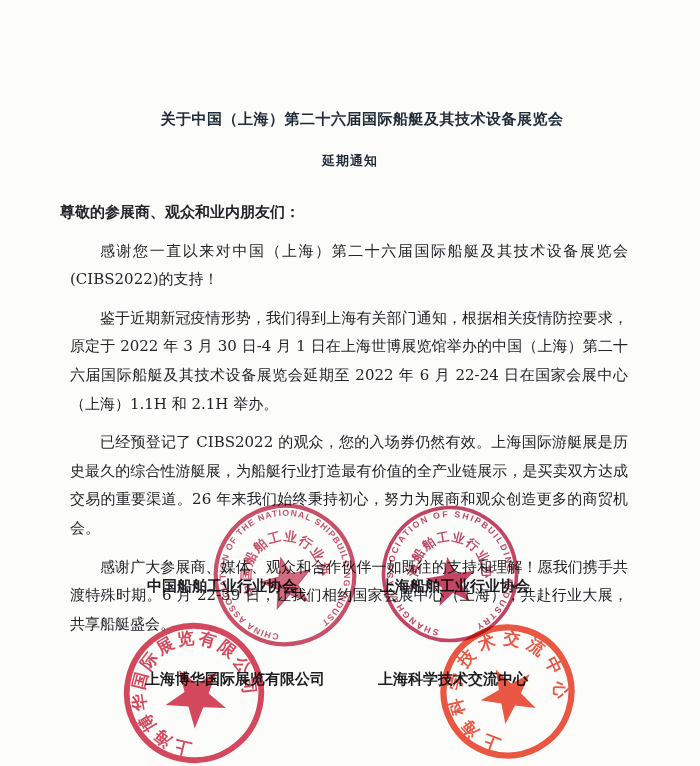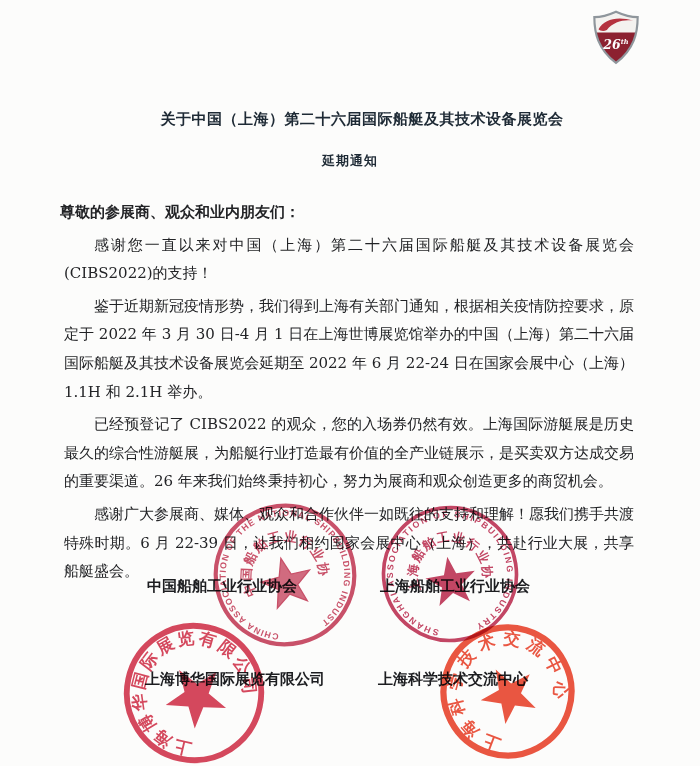--- a/index.html
+++ b/index.html
@@ -33,21 +33,21 @@
     color: #1e2a35; margin: 0;
   }
 
   
   .body-text {
     position: absolute; left: 60px; top: 198px; width: 578px;
     font-size: 15px; line-height: 28.6px; text-align: justify;
     color: #222326;
   }
   .salutation { font-weight: bold; margin: 0; }
-  .para { margin: 4px; text-indent: 2em; }
+  .para { margin: 10px; text-indent: 2em; }
 
   
   .sig-label {
     position: absolute; z-index: 1;
     font-size: 15px; font-weight: bold; color: #1c1d20;
     white-space: nowrap;
   }
   .sig-label-1 { left: 147px; top: 577px; }
   .sig-label-2 { left: 380px; top: 577px; }
   .sig-label-3 { left: 145px; top: 670px; }
@@ -75,34 +75,20 @@
     font-family: "Liberation Sans", sans-serif;
     font-size: 15px; font-weight: bold; color: #161618;
     white-space: nowrap;
   }
 </style>
 </head>
 <body>
 
 <div class="page">
 
-  <div class="logo">
-    <svg viewBox="0 0 60 66">
-      <defs>
-        <clipPath id="shieldClip">
-          <path d="M30,2 C21,6 11,8.5 4,8.5 C4,27 8,47 30,63.5 C52,47 56,27 56,8.5 C49,8.5 39,6 30,2 Z"></path>
-        </clipPath>
-      </defs>
-      <path d="M30,2 C21,6 11,8.5 4,8.5 C4,27 8,47 30,63.5 C52,47 56,27 56,8.5 C49,8.5 39,6 30,2 Z" stroke="none" fill="#f4f2ef"></path>
-      <rect x="0" y="27" width="60" height="40" clip-path="url(#shieldClip)" fill="#8c2130"></rect>
-      <path d="M9,23 C16,11 32,7 51,13 C40,11 27,14 19,24 C15,26 11,25 9,23 Z" clip-path="url(#shieldClip)" fill="#b5323f"></path>
-      <path d="M30,2 C21,6 11,8.5 4,8.5 C4,27 8,47 30,63.5 C52,47 56,27 56,8.5 C49,8.5 39,6 30,2 Z" fill="none" stroke-width="2.6" stroke="#8f969c"></path>
-      <text x="30" y="47" text-anchor="middle" font-family="DejaVu Serif, serif" font-style="italic" font-weight="bold" font-size="15" fill="#ffffff"><tspan>26</tspan><tspan font-size="8" dy="-6">th</tspan></text>
-    </svg>
-  </div>
 
   <h1 class="doc-title">关于中国（上海）第二十六届国际船艇及其技术设备展览会</h1>
   <h2 class="doc-subtitle">延期通知</h2>
 
   <div class="body-text">
     <p class="salutation">尊敬的参展商、观众和业内朋友们：</p>
     <p class="para">感谢您一直以来对中国（上海）第二十六届国际船艇及其技术设备展览会 (CIBS2022)的支持！</p>
     <p class="para">鉴于近期新冠疫情形势，我们得到上海有关部门通知，根据相关疫情防控要求，原定于 2022 年 3 月 30 日-4 月 1 日在上海世博展览馆举办的中国（上海）第二十六届国际船艇及其技术设备展览会延期至 2022 年 6 月 22-24 日在国家会展中心（上海）1.1H 和 2.1H 举办。</p>
     <p class="para">已经预登记了 CIBS2022 的观众，您的入场券仍然有效。上海国际游艇展是历史最久的综合性游艇展，为船艇行业打造最有价值的全产业链展示，是买卖双方达成交易的重要渠道。26 年来我们始终秉持初心，努力为展商和观众创造更多的商贸机会。</p>
     <p class="para">感谢广大参展商、媒体、观众和合作伙伴一如既往的支持和理解！愿我们携手共渡特殊时期。6 月 22-39 日，让我们相约国家会展中心（上海），共赴行业大展，共享船艇盛会。</p>

